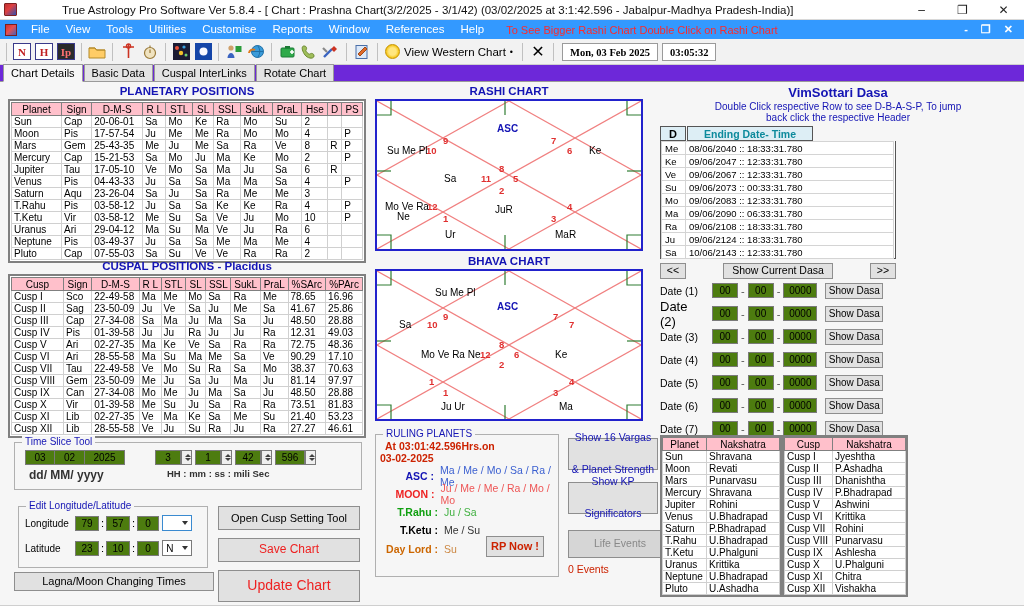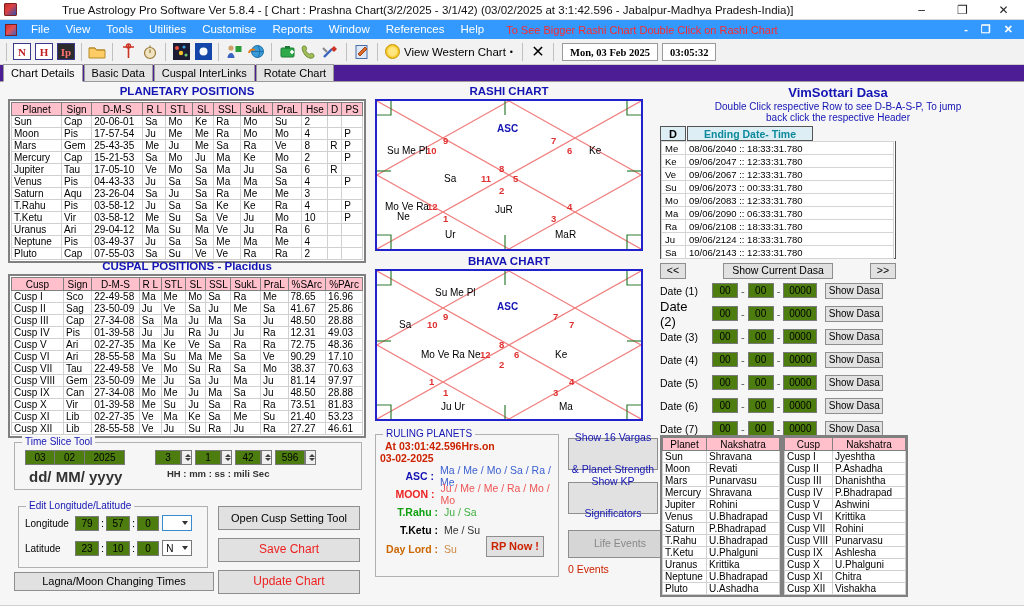--- a/index.html
+++ b/index.html
@@ -60,21 +60,21 @@
   #viewwestern { display:flex; align-items:center; margin-left:3px; font-size:11.5px; }
   #sun-ico { width:15px; height:15px; border-radius:50%;
     background:radial-gradient(circle,#ffe680 40%,#f5c518 70%,#d9a400 100%);
     border:1px solid #c79400; margin-right:4px; flex:none; }
   .tb-field {
     border:1px solid #9a9a9a; background:#fff; height:18px; line-height:17px;
     padding:0 7px; font-size:10.5px; font-weight:bold; margin-left:4px;
     font-family:"Liberation Serif", serif;
   }
   
-  #tabs { height:17px; background:#4c1d95; display:flex; align-items:flex-end;
+  #tabs { height:17px; background:#6d28d9; display:flex; align-items:flex-end;
           border-bottom:1px solid #9a9a9a; padding-left:3px; }
   .tab { font-size:11px; padding:1px 7px 1px 7px; border:1px solid #9a9a9a;
          border-bottom:none; background:#e4e4e4; margin-right:1px; line-height:14px; }
   .tab.active { background:#f6f6f6; border-bottom:1px solid #f6f6f6; margin-bottom:-1px; }
   
   #main { position:relative; width:1024px; height:523px; background:#f6f6f6;
           border-top:0; }
   .panel-title { text-align:center; font-weight:bold; color:#1414b4; font-size:11.5px; }
   
   table.grid { border-collapse:collapse; background:#fff; font-size:10px; }
@@ -1014,21 +1014,21 @@
     </div>
   </div>
 
   <div class="fieldset" style="left:14px;top:360px;width:348px;height:48px;">
     <div class="legend">Time Slice Tool</div>
     <div style="display:flex;align-items:center;position:absolute;left:10px;top:7px;">
       <div class="inp" style="width:30px;">03</div>
       <div class="inp" style="width:30px;border-left:none;">02</div>
       <div class="inp" style="width:40px;border-left:none;">2025</div>
     </div>
-    <div style="position:absolute;left:14px;top:25px;font-size:15px;color:#333;font-weight:bold;">dd/ MM/ yyyy</div>
+    <div style="position:absolute;left:14px;top:25px;font-size:12px;color:#333;font-weight:bold;">dd/ MM/ yyyy</div>
     <div style="display:flex;align-items:center;position:absolute;left:140px;top:7px;">
       <div class="inp" style="width:26px;">3</div>
       <div class="spin"></div>
       <div class="inp" style="width:26px;margin-left:3px;">1</div>
       <div class="spin"></div>
       <div class="inp" style="width:26px;margin-left:3px;">42</div>
       <div class="spin"></div>
       <div class="inp" style="width:30px;margin-left:3px;">596</div>
       <div class="spin"></div>
     </div>
@@ -1059,17 +1059,17 @@
       <div class="sel" style="width:30px;margin-left:3px;">
         <span>N</span>
         <span class="caret"></span>
       </div>
     </div>
   </div>
 
   <div class="btn" style="position:absolute;left:14px;top:490px;width:200px;height:19px;font-size:11px;">Lagna/Moon Changing Times</div>
   <div class="btn" style="position:absolute;left:218px;top:424px;width:142px;height:24px;font-size:11px;">Open Cusp Setting Tool</div>
   <div class="btn red" style="position:absolute;left:218px;top:456px;width:142px;height:24px;font-size:12px;">Save Chart</div>
-  <div class="btn red" style="position:absolute;left:218px;top:488px;width:142px;height:24px;font-size:12px;">Update Chart</div>
+  <div class="btn red" style="position:absolute;left:218px;top:488px;width:142px;height:32px;font-size:14px;">Update Chart</div>
 
 </div>
 
 <div id="statusbar"></div>
 
 </body></html>

